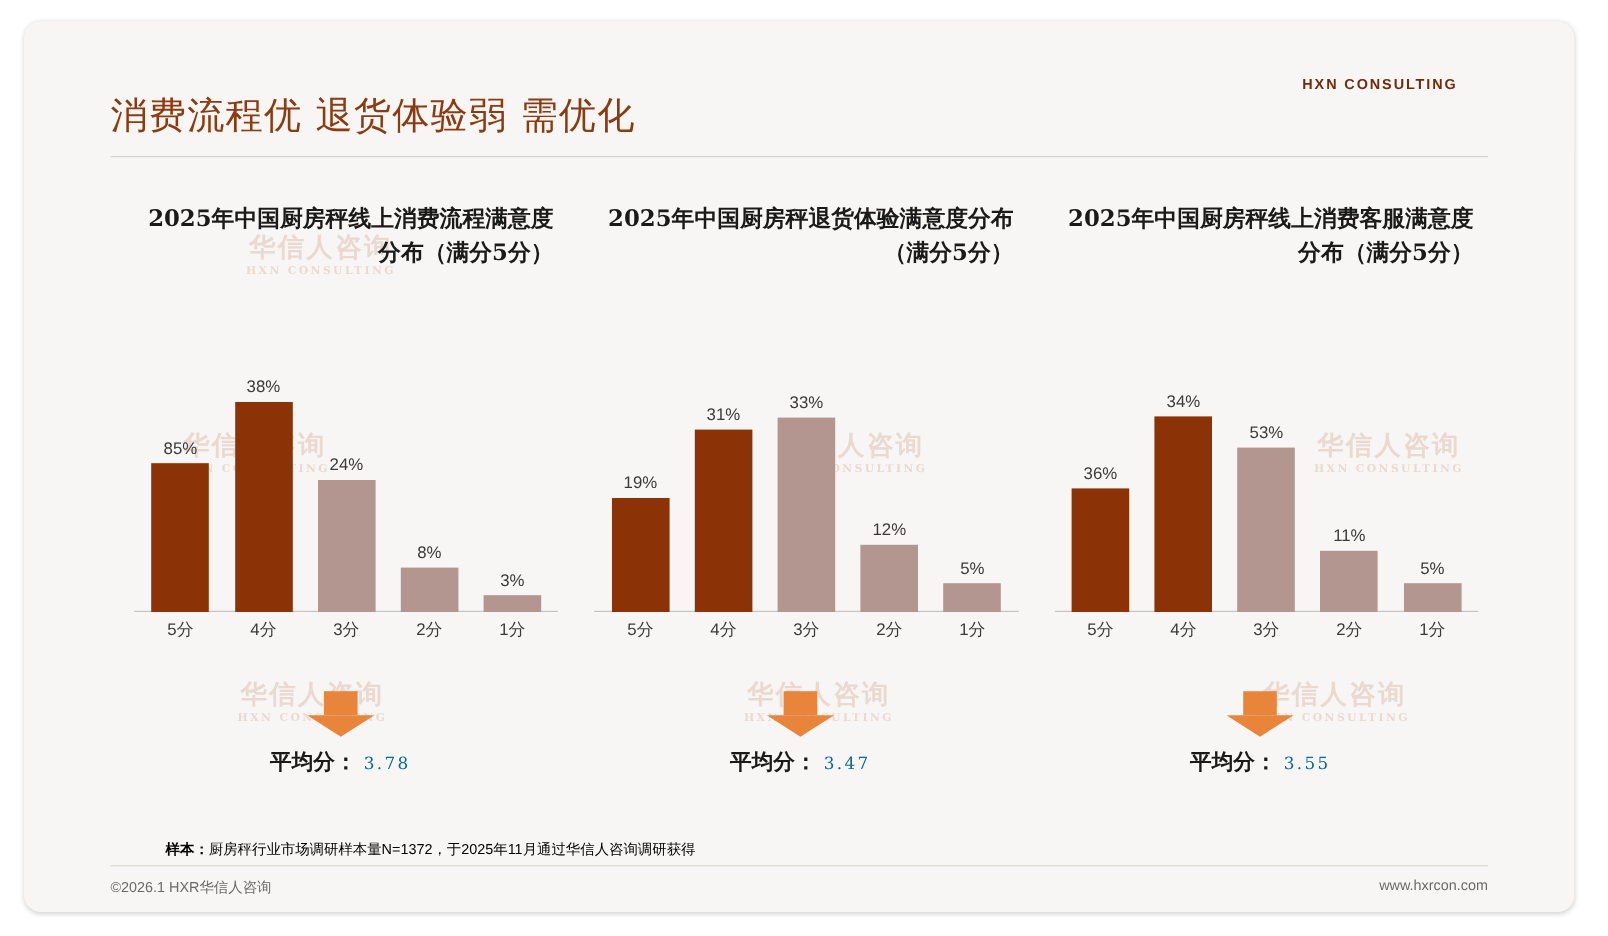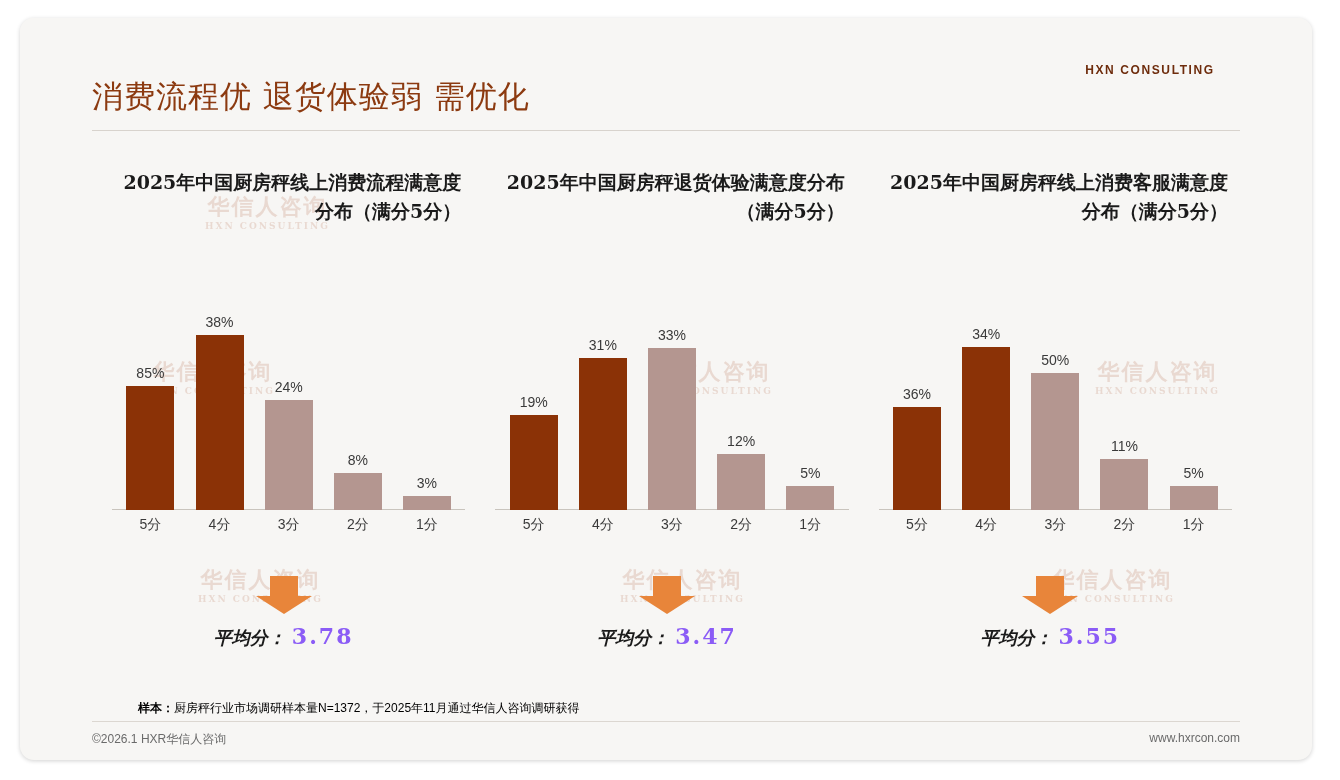--- a/index.html
+++ b/index.html
@@ -192,27 +192,26 @@
     left: 0;
     width: 100%;
     text-align: center;
     white-space: nowrap;
   }
   .avg-label {
     font-family: "DejaVu Serif", serif;
     font-size: 18px;
     font-weight: bold;
     color: #1a1a1a;
-    font-style: italic;
   }
   .avg-value {
     font-family: "DejaVu Serif", serif;
-    font-size: 22px;
-    font-weight: bold;
-    color: #8b5cf6;
+    font-size: 14px;
+    font-weight: normal;
+    color: #0369a1;
     letter-spacing: 2px;
     margin-left: 6px;
   }
   
   .wm {
     position: absolute;
     color: #d9b7a8;
     opacity: 0.45;
     font-family: "DejaVu Serif", serif;
     font-weight: bold;
@@ -391,21 +390,21 @@
             <div class="bar-label">36%</div>
             <div class="bar" style="height:103px;"></div>
             <div class="cat-label">5分</div>
           </div>
           <div class="bar-slot">
             <div class="bar-label">34%</div>
             <div class="bar" style="height:163px;"></div>
             <div class="cat-label">4分</div>
           </div>
           <div class="bar-slot">
-            <div class="bar-label">50%</div>
+            <div class="bar-label">53%</div>
             <div class="bar light" style="height:137px;"></div>
             <div class="cat-label">3分</div>
           </div>
           <div class="bar-slot">
             <div class="bar-label">11%</div>
             <div class="bar light" style="height:51px;"></div>
             <div class="cat-label">2分</div>
           </div>
           <div class="bar-slot">
             <div class="bar-label">5%</div>

